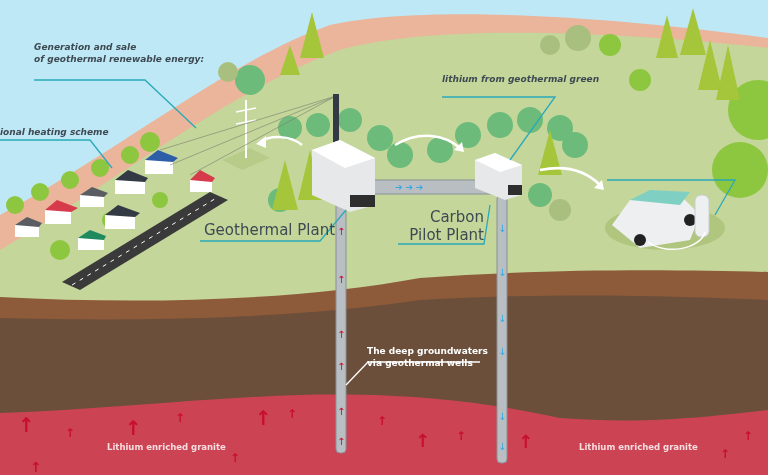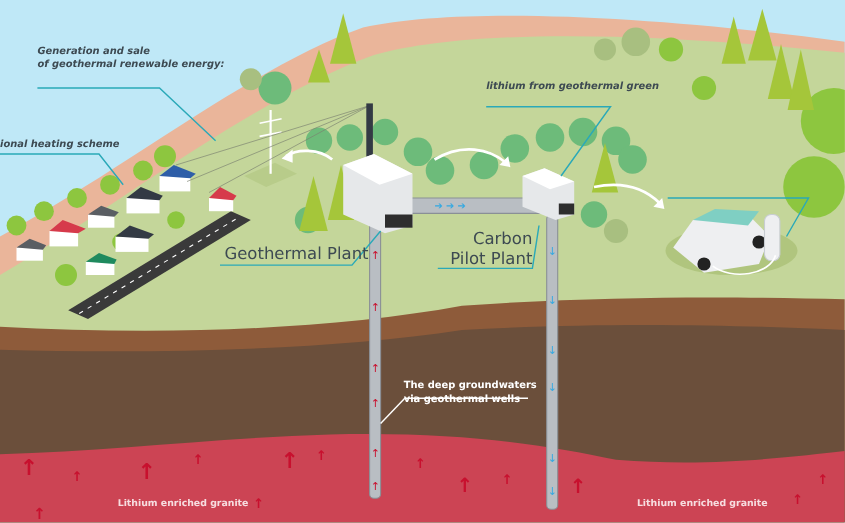--- a/index.html
+++ b/index.html
@@ -1,21 +1,21 @@
 <!DOCTYPE html>
 <html><head>
 <meta charset="utf-8">
 <style>
   html, body { margin:0; padding:0; }
   body { width:768px; height:475px; overflow:hidden; background:#bfe8f7; position:relative; font-family:"DejaVu Sans", sans-serif; }
   #scene { position:absolute; left:0; top:0; width:768px; height:475px; }
   .lbl { position:absolute; color:#3d4a52; font-weight:bold; font-size:9px; line-height:12px; white-space:nowrap;font-style:italic; }
   .lbl-big { position:absolute; color:#3d4a52; font-size:15px; line-height:18px; white-space:nowrap; font-family:"DejaVu Sans", sans-serif; }
   .lbl-white { position:absolute; color:#ffffff; font-weight:bold; font-size:9px; line-height:12px; white-space:nowrap; }
-  .lbl-granite { position:absolute; color:#f7dde0; font-weight:bold; font-size:8.5px; white-space:nowrap;margin-top:11px; }
+  .lbl-granite { position:absolute; color:#f7dde0; font-weight:bold; font-size:8.5px; white-space:nowrap; }
 </style>
 </head>
 <body>
 
 <svg id="scene" viewBox="0 0 768 475" xmlns="http://www.w3.org/2000/svg">
 
   <rect x="0" y="0" width="768" height="475" fill="#bfe8f7"></rect>
 
   <path d="M0,215 C120,150 230,60 330,25 C420,5 600,15 768,38 L768,475 L0,475 Z" fill="#eab59a"></path>
 

